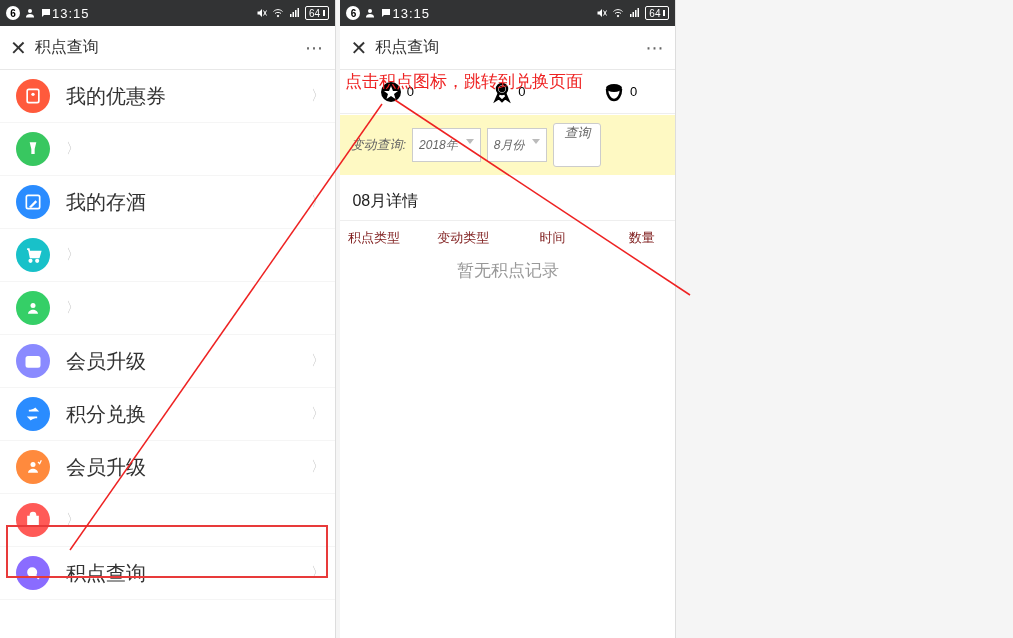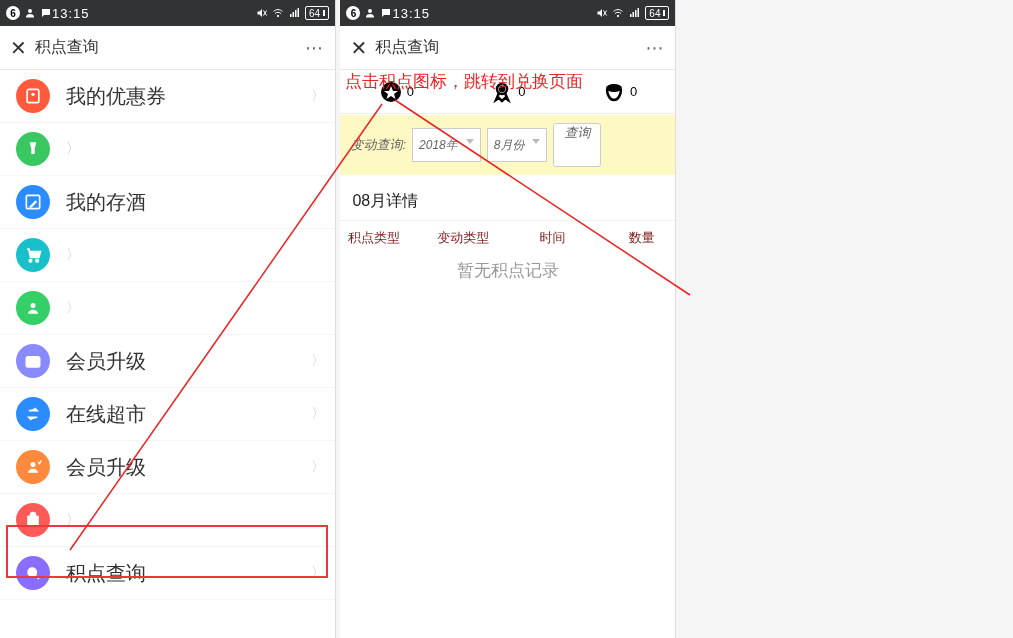--- a/index.html
+++ b/index.html
@@ -149,21 +149,21 @@
         </span>
       <span class="mi-label">会员升级</span>
       <span class="mi-chev">〉</span>
     </div>
     <div class="menu-item">
       <span class="mi-icon" style="background:#2a8cff">
           <svg viewBox="0 0 24 24" fill="none" stroke="#fff" stroke-width="2">
             <path d="M7 8h10l-3-3M17 16H7l3 3"></path>
           </svg>
         </span>
-      <span class="mi-label">在线超市</span>
+      <span class="mi-label">积分兑换</span>
       <span class="mi-chev">〉</span>
     </div>
     <div class="menu-item">
       <span class="mi-icon" style="background:#ff8a3d">
           <svg viewBox="0 0 24 24" fill="#fff">
             <circle cx="12" cy="9" r="3"></circle>
             <path d="M6 19c0-3 3-5 6-5s6 2 6 5"></path>
             <path d="M18 6l2 2 2-4" stroke="#fff" stroke-width="1.5" fill="none"></path>
           </svg>
         </span>

